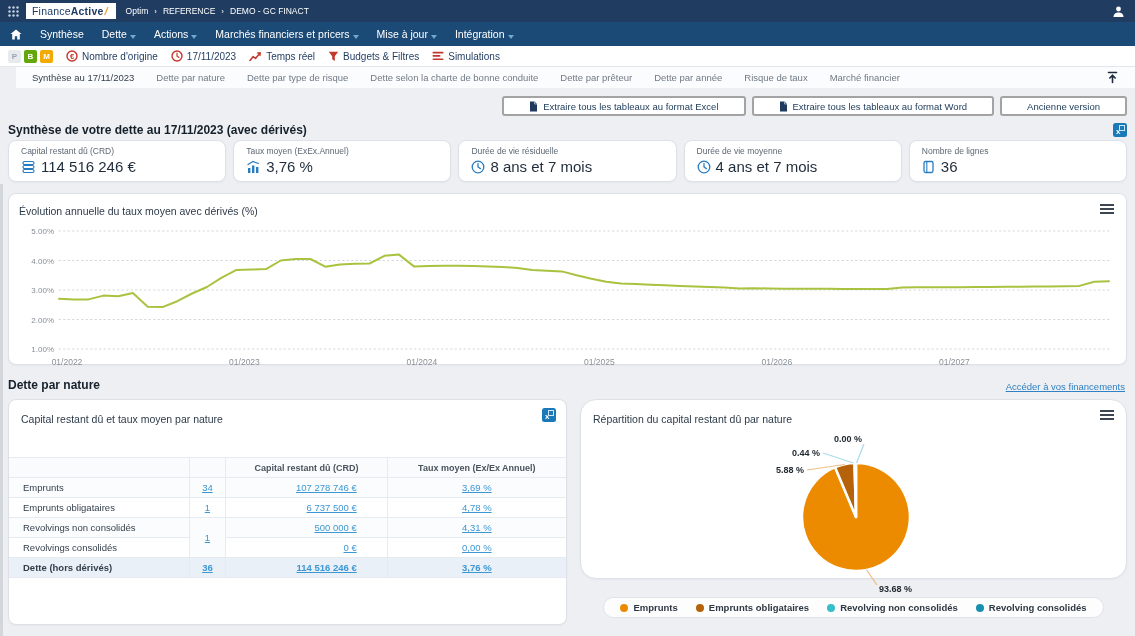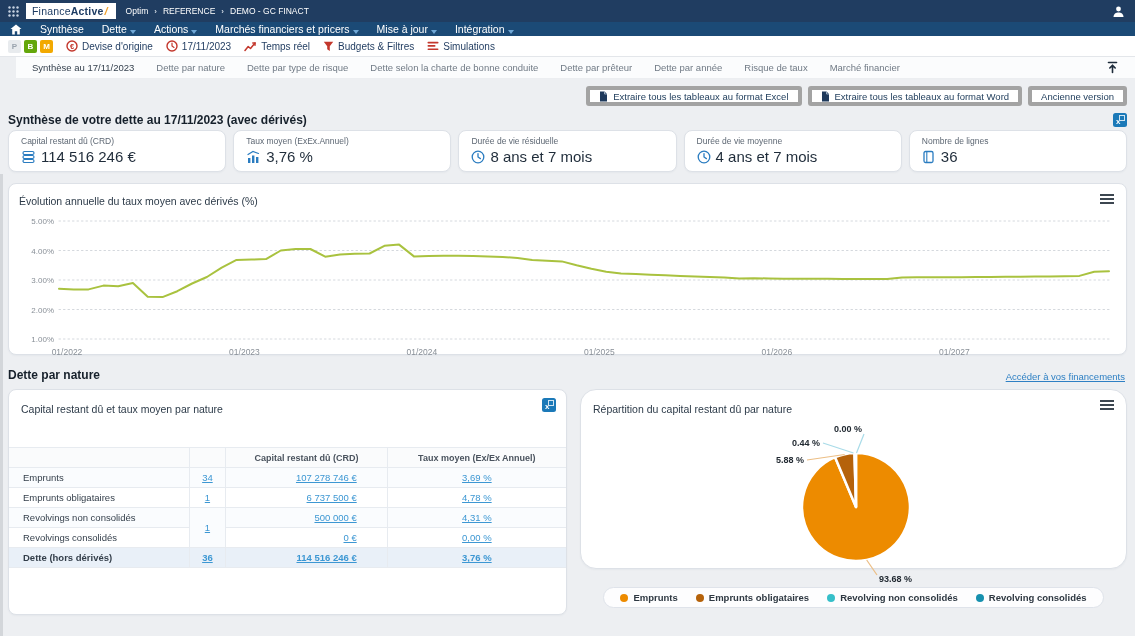--- a/index.html
+++ b/index.html
@@ -12,21 +12,21 @@
   .logo-box { background:#ffffff; height:16px; display:flex; align-items:center; padding:0 8px 0 6px; cursor:pointer; }
   .logo-text { font-size:10.5px; color:#1d3c63; letter-spacing:.2px; }
   .logo-text .bold { font-weight:bold; }
   .logo-slash { color:#f0a22e; font-weight:bold; font-style:italic; margin-left:1px; font-size:11px; }
   .breadcrumb { display:flex; align-items:center; gap:6px; margin-left:10px; color:#ffffff; font-size:8.5px; }
   .breadcrumb .crumb { cursor:pointer; }
   .breadcrumb .sep { color:#cdd7e2; font-size:8px; font-weight:bold; }
   .topbar-right { margin-left:auto; display:flex; align-items:center; padding-right:10px; }
 
   
-  .mainnav { height:14px; background:#1b4a76; display:flex; align-items:center; padding:0 10px; gap:18px; }
+  .mainnav { height:24px; background:#1b4a76; display:flex; align-items:center; padding:0 10px; gap:18px; }
   .nav-home { display:flex; align-items:center; cursor:pointer; }
   .nav-item { color:#ffffff; font-size:10.5px; cursor:pointer; display:flex; align-items:flex-end; gap:3px; white-space:nowrap; }
   .nav-caret { width:0; height:0; border-left:3px solid transparent; border-right:3px solid transparent; border-top:4px solid #6fa7d6; transform:translateY(-1px); }
 
   
   .toolbar { height:21px; background:#ffffff; border-bottom:1px solid #e3e6ea; display:flex; align-items:center; gap:13px; padding:0 8px; }
   .badge { width:13px; height:13px; border-radius:2px; font-size:8px; font-weight:bold; display:flex; align-items:center; justify-content:center; cursor:pointer; }
   .badge-p { background:#e8ebee; color:#9aa3ad; }
   .badge-b { background:#64a70b; color:#fff; }
   .badge-m { background:#f2a900; color:#fff; }
@@ -37,21 +37,21 @@
   .tabrow { height:22px; background:#fbfcfd; display:flex; align-items:center; gap:22px; padding:0 16px; border-bottom:1px solid #eceef1;margin-left:16px; }
   .tab { font-size:9.5px; color:#707a85; cursor:pointer; white-space:nowrap; }
   .tab.active { color:#333f4c; }
   .tab-collapse { margin-left:auto; cursor:pointer; display:flex; align-items:center; }
 
   
   .content { padding:0 8px; position:relative; }
   .left-edge { position:absolute; left:0; top:88px; width:3px; height:548px; background:#d3d6da; }
 
   .export-row { display:flex; justify-content:flex-end; gap:6px; margin:7px 0 7px; }
-  .btn { display:flex; align-items:center; gap:5px; background:#fff; border:4px solid #a3a3a3; border-radius:3px; height:20px; padding:0 9px; font-size:9.5px; color:#24415f; cursor:pointer; }
+  .btn { display:flex; align-items:center; gap:5px; background:#fff; border:2px solid #a3a3a3; border-radius:3px; height:20px; padding:0 25px; font-size:9.5px; color:#24415f; cursor:pointer; }
 
   .section-head { display:flex; align-items:center; justify-content:space-between; margin-bottom:3px; }
   .section-title { font-size:12px; font-weight:bold; color:#16202b; }
   .excel-icon { width:14px; height:14px; background:#1b79b8; border-radius:2.5px; color:#fff; font-size:8px; font-weight:bold; display:flex; align-items:flex-end; justify-content:flex-start; padding:0 0 1px 3px; cursor:pointer; position:relative; }
   .excel-icon::after { content:""; position:absolute; top:2px; right:2px; width:4px; height:4px; border:1px solid #cfe4f2; }
 
   .kpi-row { display:flex; gap:7px; margin-bottom:11px; }
   .kpi-card { flex:1; background:#fff; border:1px solid #dde1e7; border-radius:8px; height:42px; padding:5px 12px; box-shadow:0 1px 2px rgba(20,40,70,.04); }
   .kpi-label { font-size:8.5px; color:#5d6773; margin-bottom:2px; }
   .kpi-value { font-size:15px; color:#1f2c3a; display:flex; align-items:center; gap:5px; }
@@ -166,21 +166,21 @@
   <span class="badges-group">
     <span class="badge badge-p">P</span>
     <span class="badge badge-b">B</span>
     <span class="badge badge-m">M</span>
   </span>
   <span class="tool-item">
     <svg width="12" height="12" viewBox="0 0 12 12">
       <circle cx="6" cy="6" r="5" fill="none" stroke="#c3372c" stroke-width="1.4"></circle>
       <text x="6" y="8.8" font-size="7.5" font-weight="bold" fill="#c3372c" text-anchor="middle">€</text>
     </svg>
-    <span>Devise d'origine</span>
+    <span>Nombre d'origine</span>
   </span>
   <span class="tool-item">
     <svg width="12" height="12" viewBox="0 0 12 12">
       <circle cx="6" cy="6" r="5" fill="none" stroke="#c3372c" stroke-width="1.4"></circle>
       <path d="M6 3.2 V6 L8 7.4" fill="none" stroke="#c3372c" stroke-width="1.2" stroke-linecap="round"></path>
     </svg>
     <span>17/11/2023</span>
   </span>
   <span class="tool-item">
     <svg width="13" height="11" viewBox="0 0 13 11">

